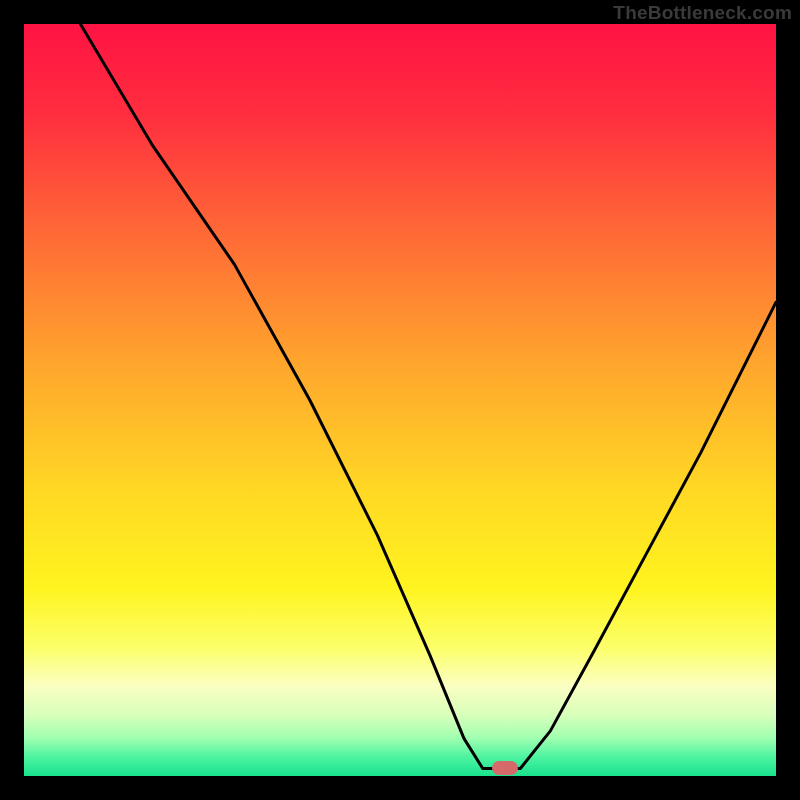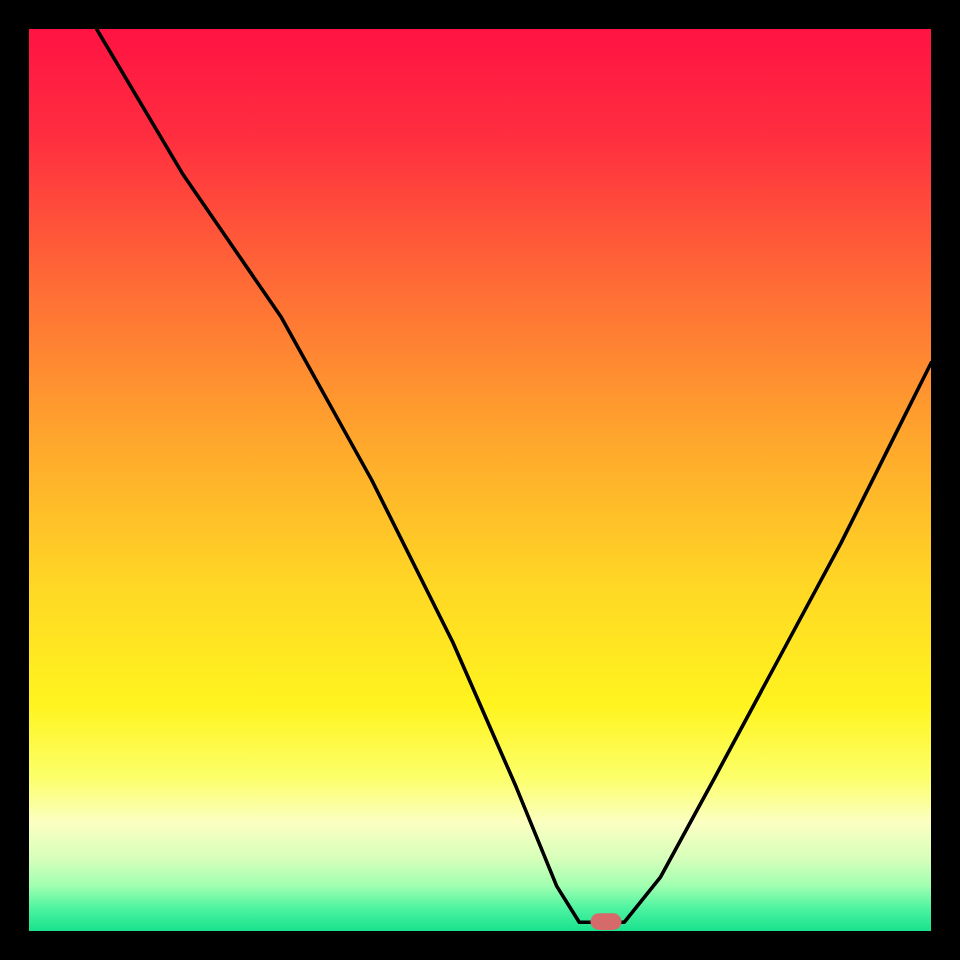--- a/index.html
+++ b/index.html
@@ -55,20 +55,21 @@
     font-size: 19px;
     font-weight: 600;
     color: #3a3a3a;
     letter-spacing: 0.2px;
   }
 </style>
 </head>
 <body>
 
 <div class="frame">
+  <div class="watermark">TheBottleneck.com</div>
   <div class="plot">
     <svg class="gradient" viewBox="0 0 100 100" preserveAspectRatio="none">
       <defs>
         <linearGradient id="bg-grad" x1="0" y1="0" x2="0" y2="1">
             <stop offset="0%" stop-color="#ff1343"></stop>
             <stop offset="12%" stop-color="#ff2e3f"></stop>
             <stop offset="28%" stop-color="#ff6a36"></stop>
             <stop offset="45%" stop-color="#ffa52d"></stop>
             <stop offset="62%" stop-color="#ffd824"></stop>
             <stop offset="75%" stop-color="#fff41f"></stop>

